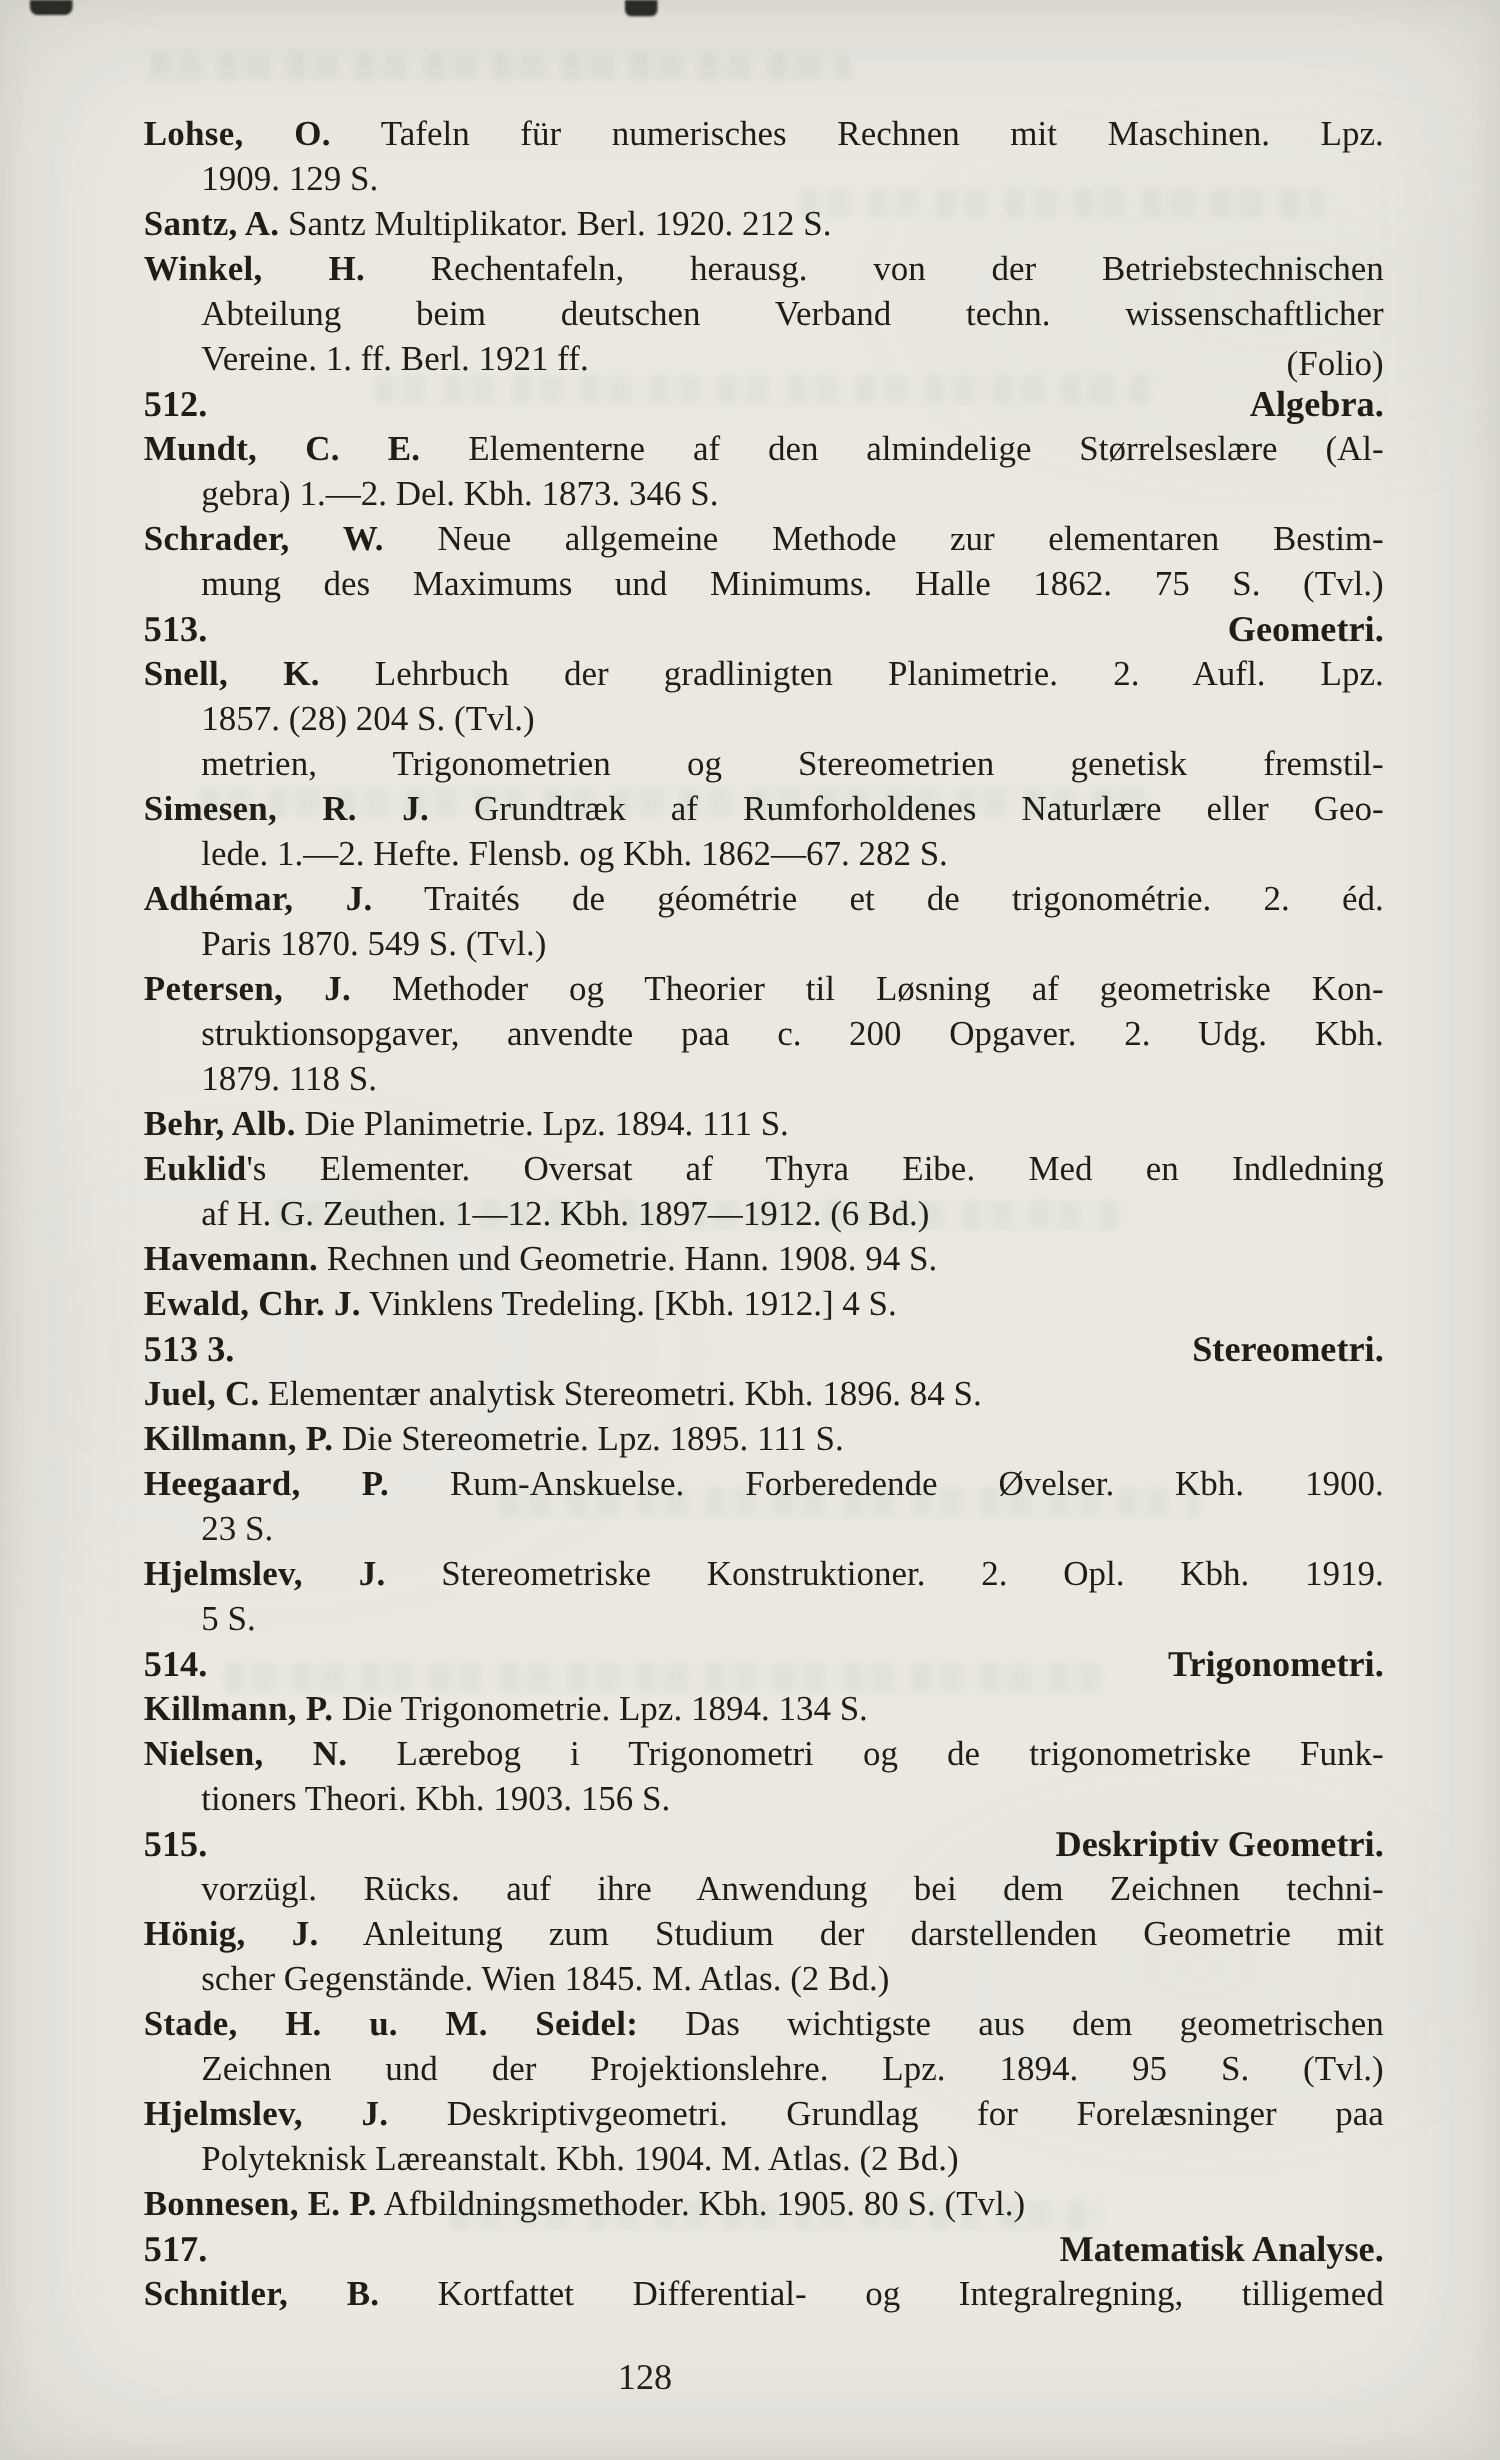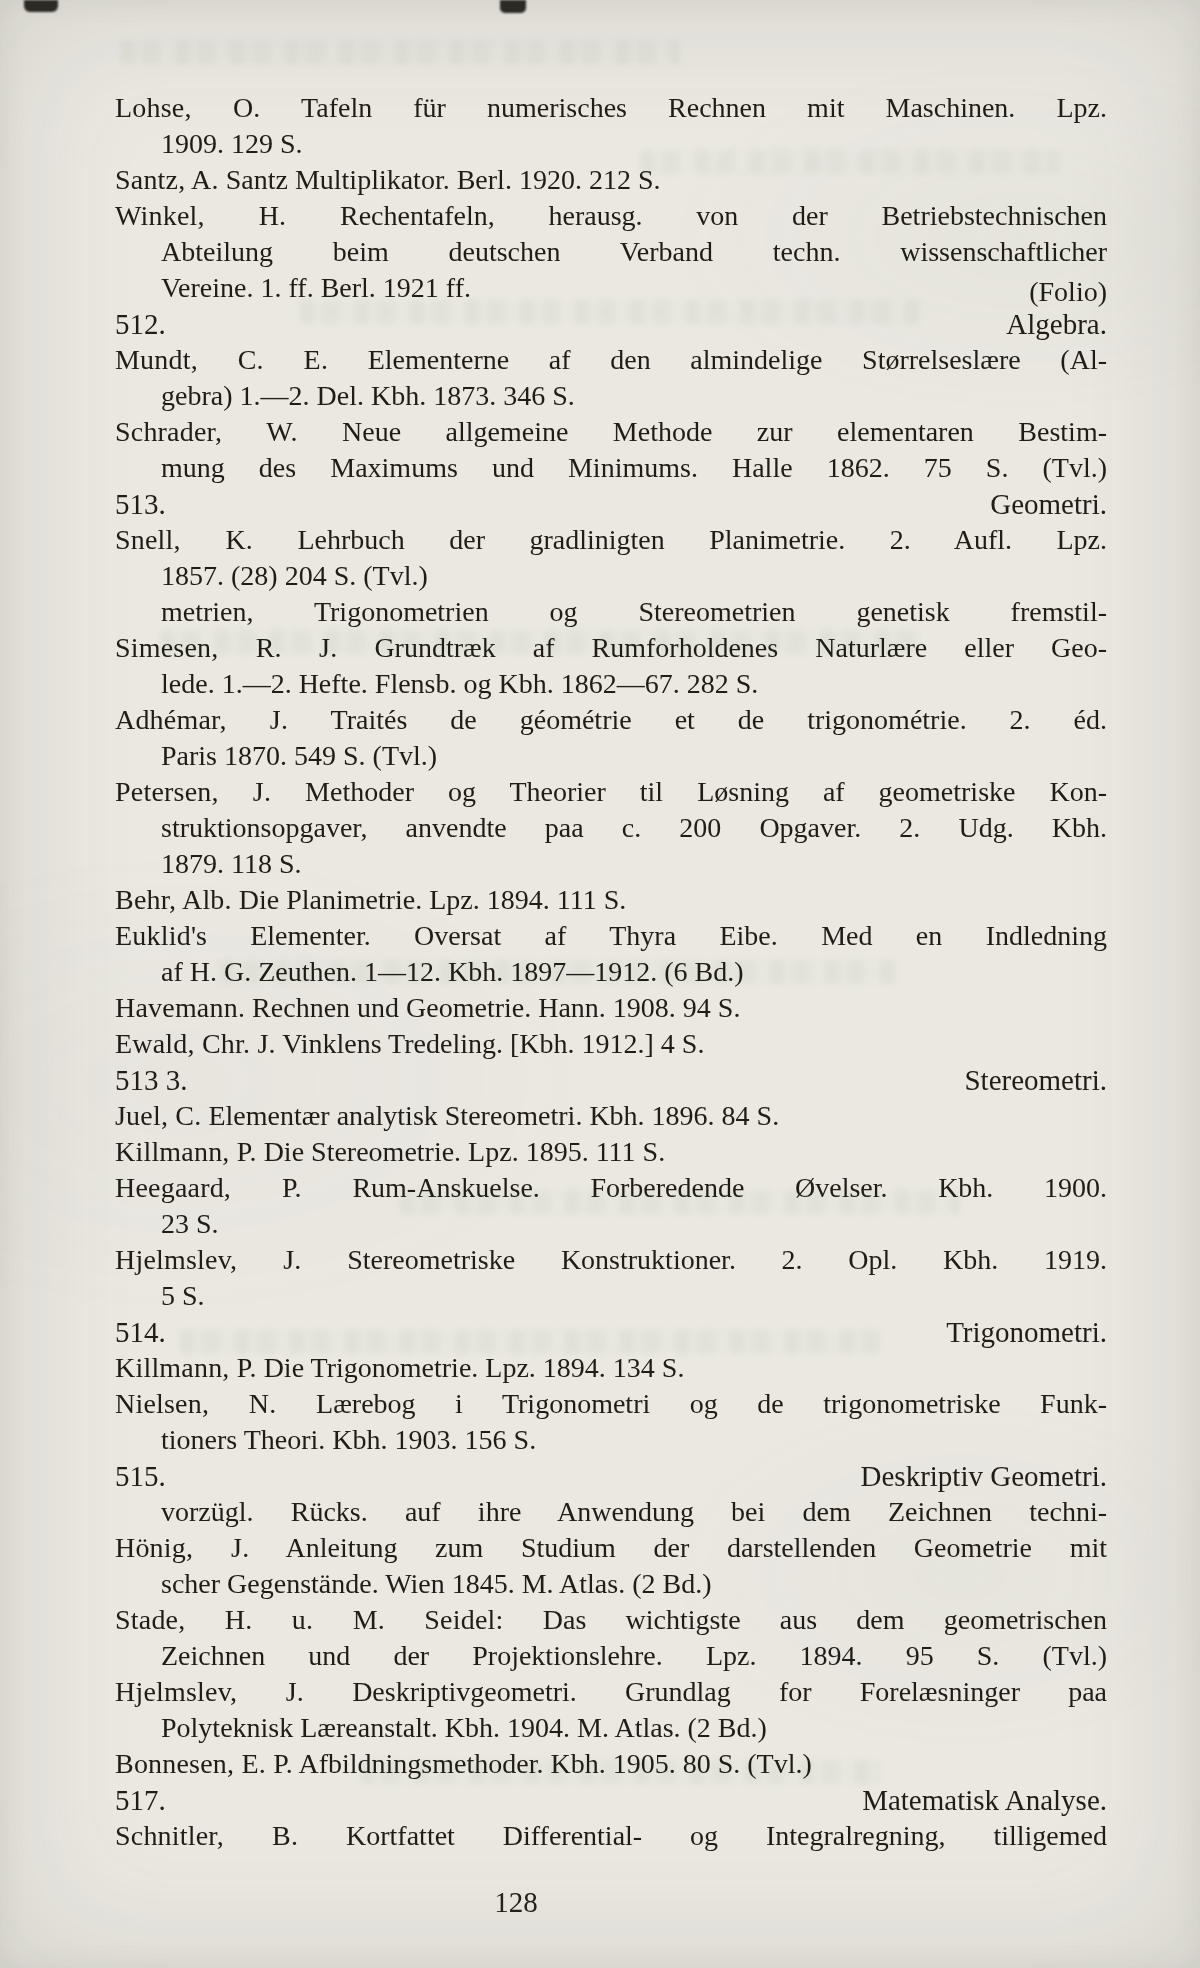--- a/index.html
+++ b/index.html
@@ -33,22 +33,22 @@
   }
   .edge-mark{position:absolute;background:#2c2a24;filter:blur(1px);}
 
   #content{
     position:absolute;left:115px;top:90px;width:992px;
     font-size:28px;line-height:36px;
   }
   .line{position:relative;white-space:normal;}
   .line.cont{padding-left:46px;}
   .line.just{text-align:justify;text-align-last:justify;}
-  .author{font-weight:normal;letter-spacing:.2px;}
-  .section-row{display:flex;justify-content:space-between;font-weight:normal;font-size:29px;text-align:center;}
+  .author{font-weight:bold;letter-spacing:.2px;}
+  .section-row{display:flex;justify-content:space-between;font-weight:bold;font-size:29px;text-align:center;}
   .right-note{position:absolute;right:0;top:4px;}
   .page-number{
     position:absolute;top:1886px;left:0;width:1032px;
     text-align:center;font-size:29px;color:#25211a;
   }
 </style>
 </head>
 <body>
 
 <div class="paper-vignette"></div>

